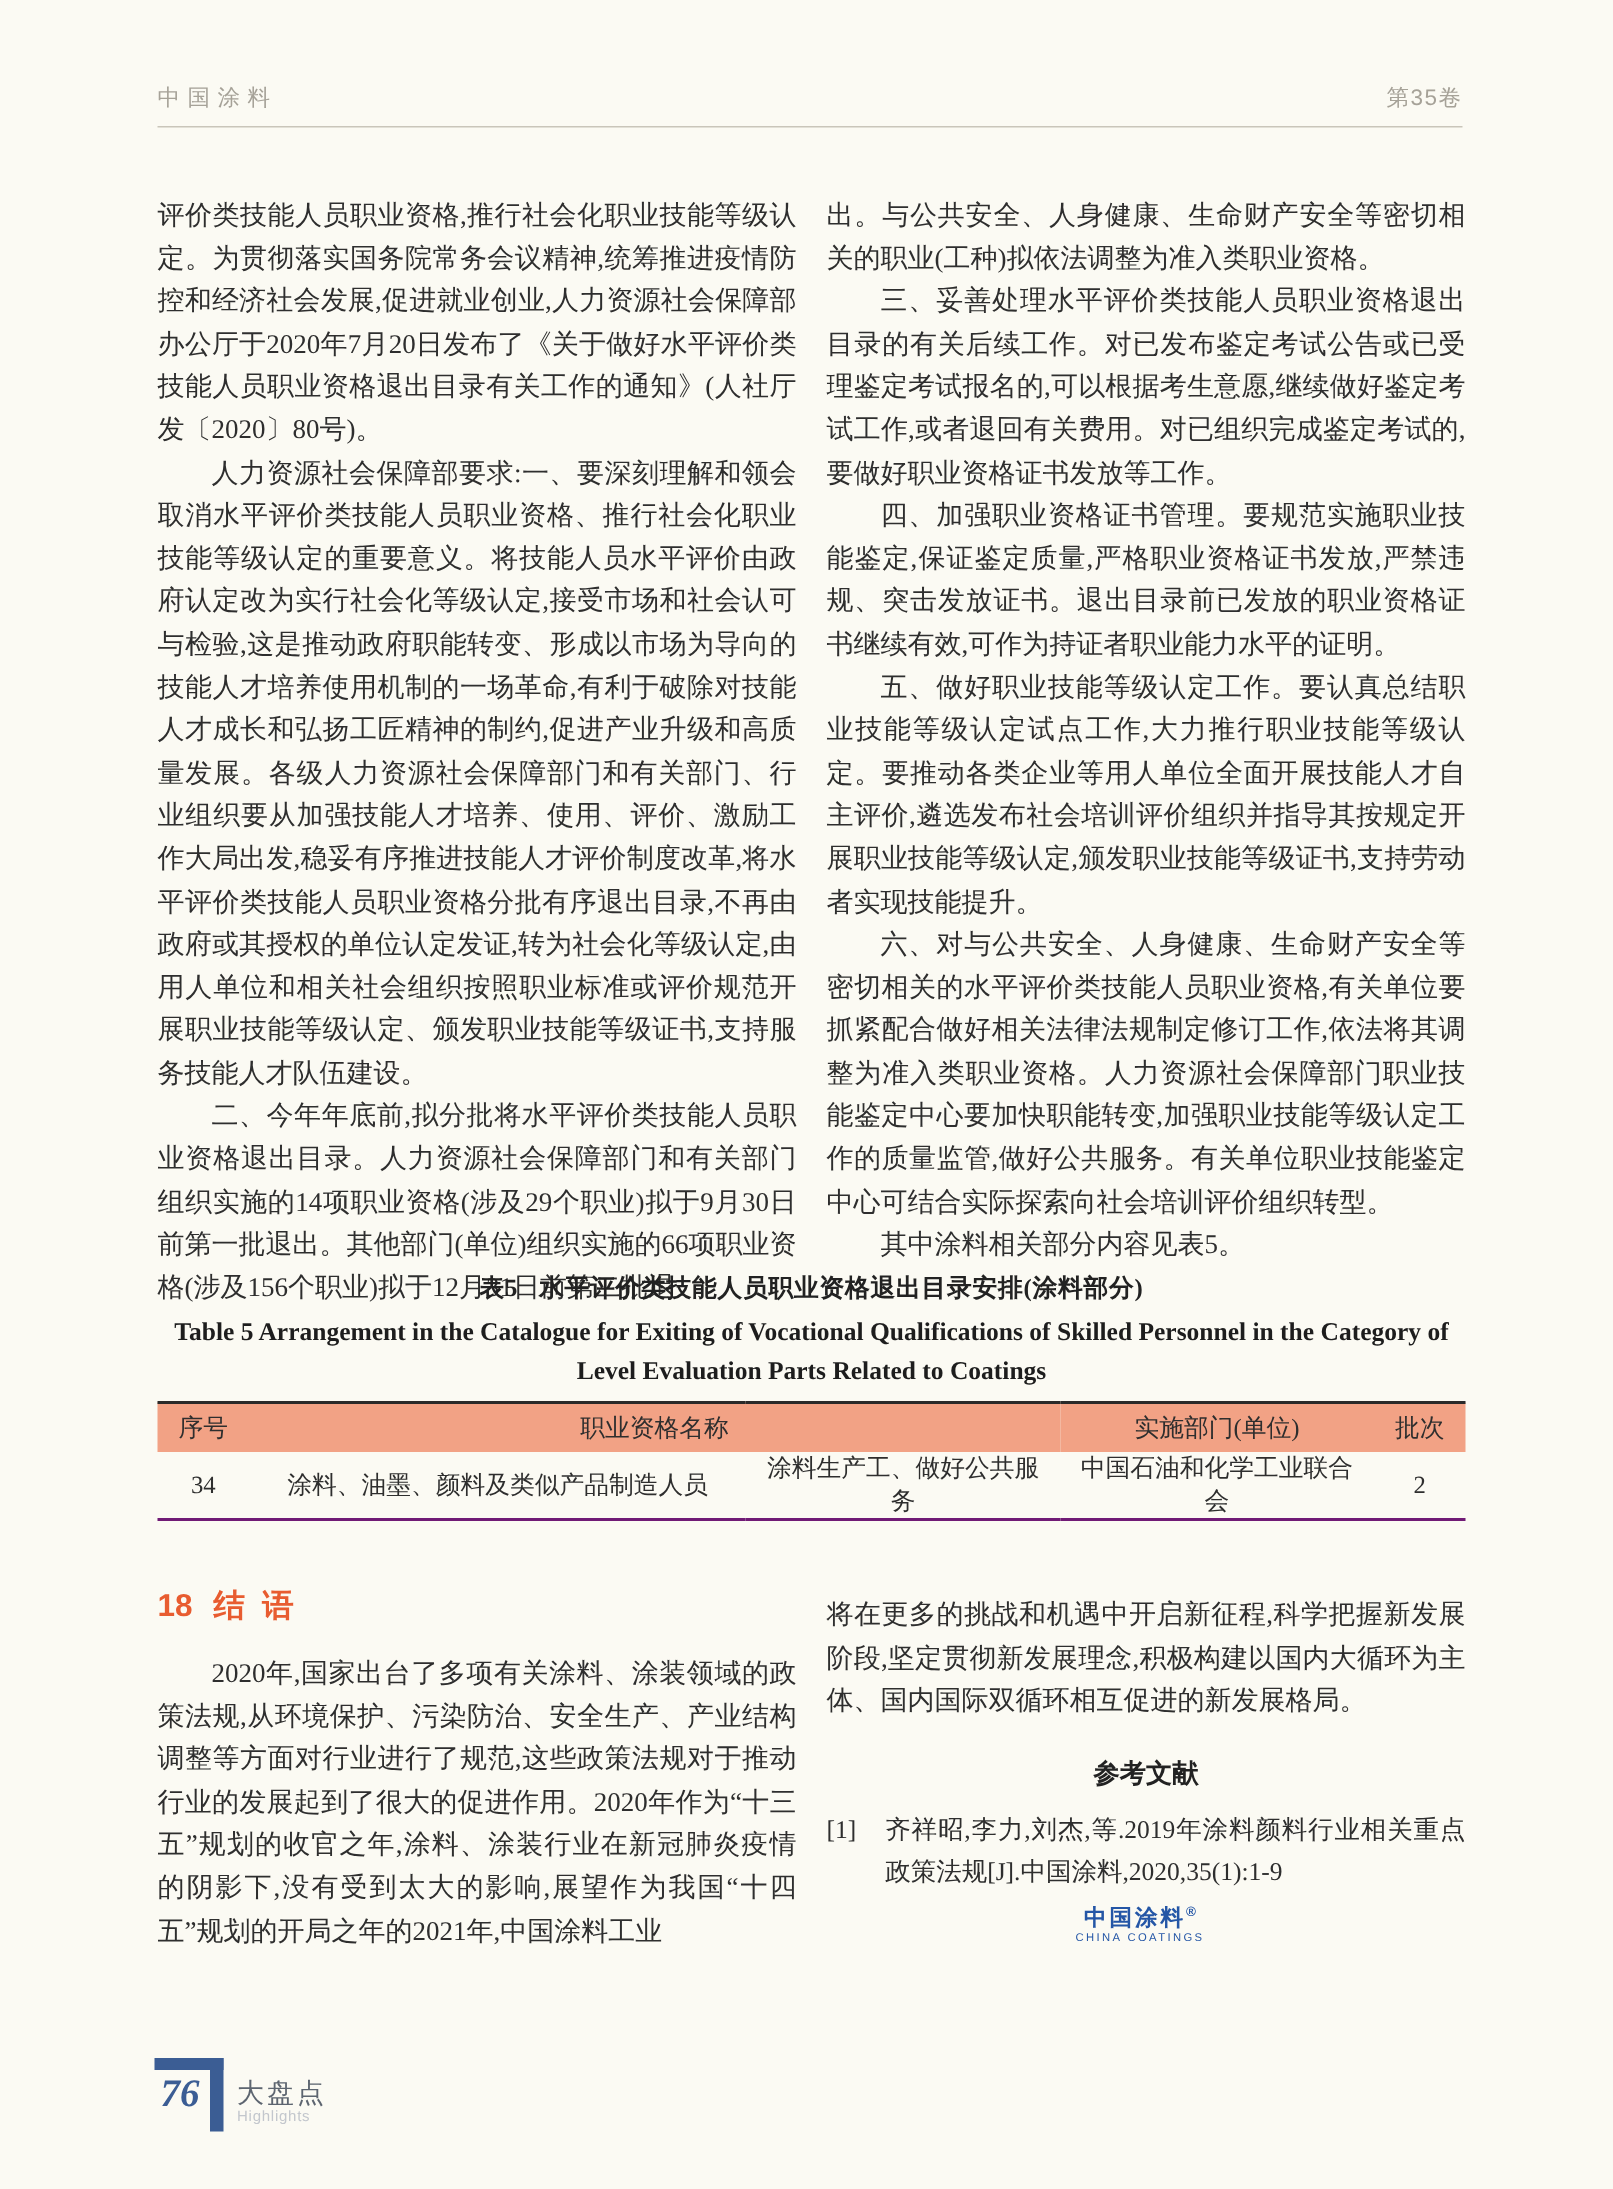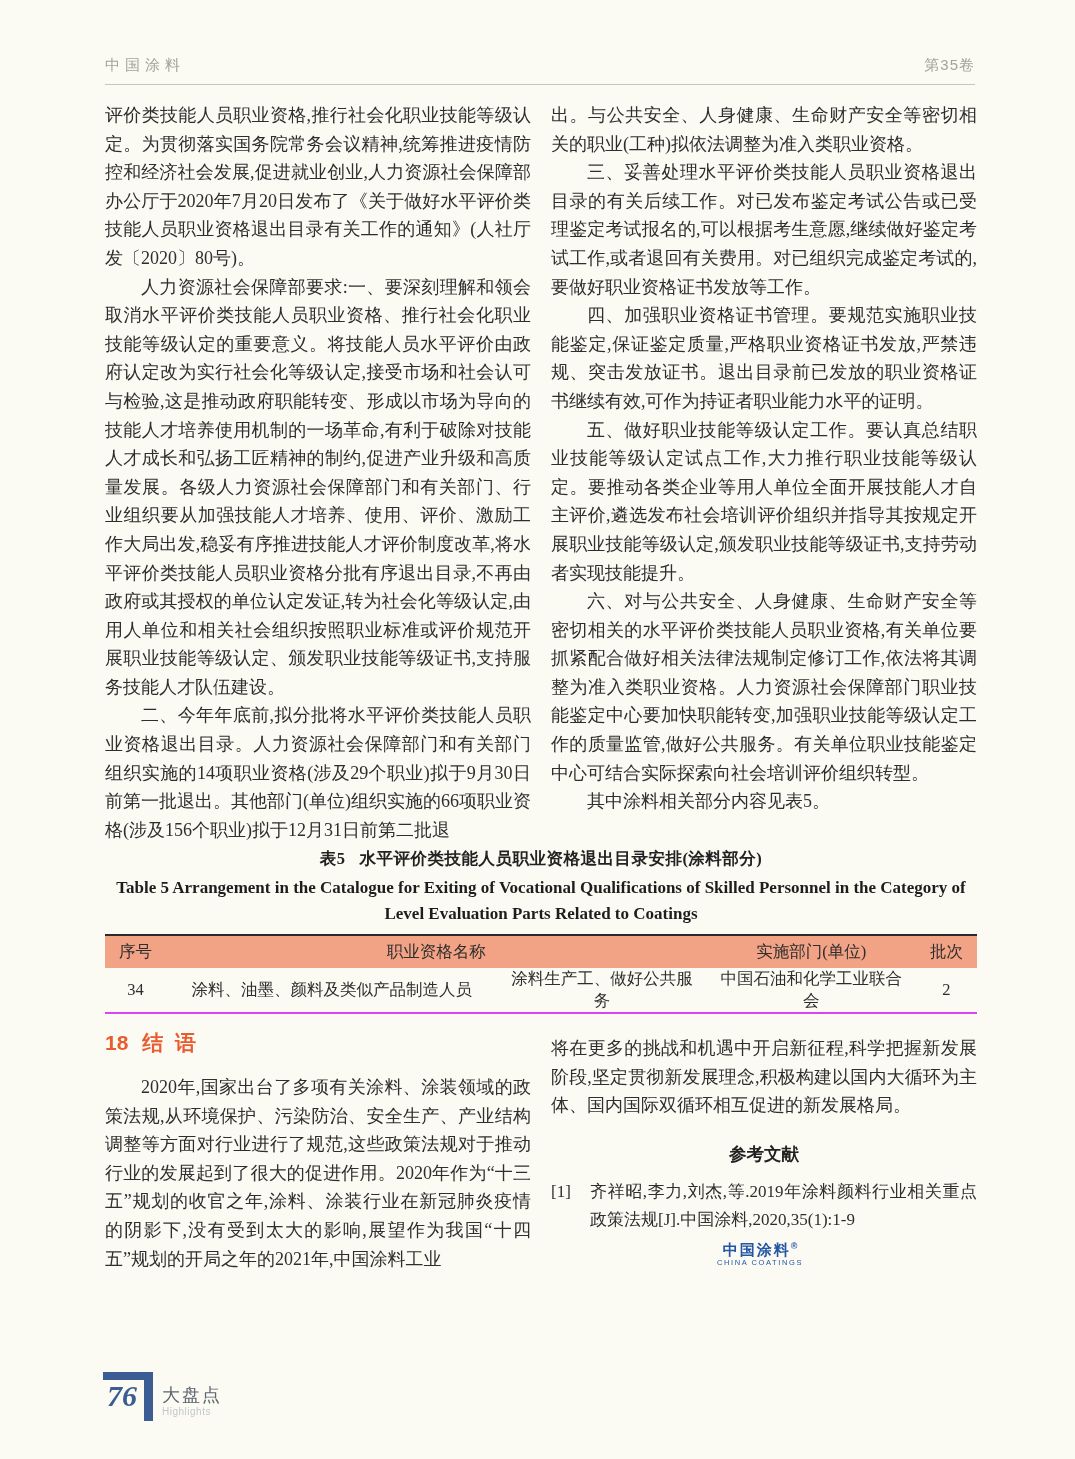--- a/index.html
+++ b/index.html
@@ -14,32 +14,32 @@
     border-bottom:1px solid #c9c5ba;padding-bottom:9px;
     color:#a6a298;font-size:15px;
     font-family:"Liberation Sans","DejaVu Sans",sans-serif;
   }
   .journal-name{letter-spacing:5px;}
   .volume{letter-spacing:1px;}
 
   
   .two-col{display:flex;justify-content:space-between;}
   .body-top{position:absolute;top:101px;left:105px;width:872px;}
-  .col{width:426px;font-size:18px;line-height:28.6px;text-align:justify;color:#2e2e2e;}
+  .col{width:426px;font-size:18px;line-height:28.6px;text-align:justify;color:#2e2e2e;margin-top:28px;}
   .col p{margin:0;text-indent:2em;}
   .col p.cont{text-indent:0;}
 
   
   .table-block{position:absolute;top:848px;left:105px;width:872px;text-align:center;}
   .tbl-caption-cn{font-weight:bold;font-size:16.5px;color:#222;letter-spacing:.5px;line-height:22px;}
   .tbl-caption-cn .cap-label{margin-right:14px;}
   .tbl-caption-en{font-weight:bold;font-size:17px;color:#1d1d1d;line-height:26px;margin-top:5px;}
   .table-block table{
     width:100%;border-collapse:collapse;margin-top:7px;
-    border-top:2px solid #2a2a2a;border-bottom:2px solid #d946ef;
+    border-top:2px solid #2a2a2a;border-bottom:2px solid #701a75;
     font-size:16.5px;color:#2e2e2e;
   }
   .table-block thead tr{background:#f2a285;height:33px;}
   .table-block tbody tr{height:36px;background:transparent;}
   .table-block th{font-weight:normal;padding:0 6px;}
   .table-block td{padding:0 6px;}
   th.c,td.c{text-align:center;}
 
   
   .conclusion{position:absolute;top:1026px;left:105px;width:872px;}
@@ -59,21 +59,21 @@
   
   .logo{margin-top:4px;text-align:center;padding-right:8px;
     font-family:"Liberation Sans","DejaVu Sans",sans-serif;color:#2456a6;}
   .logo-cn{font-weight:bold;font-size:15px;letter-spacing:2px;line-height:16px;}
   .logo-cn .reg{font-size:9px;vertical-align:super;letter-spacing:0;}
   .logo-en{font-size:7.5px;letter-spacing:1.6px;line-height:10px;}
 
   
   .page-footer{position:absolute;top:1372px;left:103px;display:flex;align-items:flex-start;}
   .page-num-box{border-top:8px solid #3b5d94;border-right:9px solid #3b5d94;padding:1px 7px 10px 4px;}
-  .page-num{color:#3b5d94;font-style:italic;font-weight:bold;font-size:30px;line-height:30px;
+  .page-num{color:#3b5d94;font-style:italic;font-weight:bold;font-size:26px;line-height:30px;
     font-family:"Liberation Serif","DejaVu Serif",serif;}
   .footer-labels{margin-left:9px;padding-top:12px;
     font-family:"Liberation Sans","DejaVu Sans",sans-serif;}
   .footer-cn{font-size:18px;color:#5d6570;letter-spacing:2px;line-height:22px;}
   .footer-en{font-size:10px;color:#c3c7cd;letter-spacing:.5px;line-height:12px;}
 </style>
 </head>
 <body>
 
 <div class="page">

